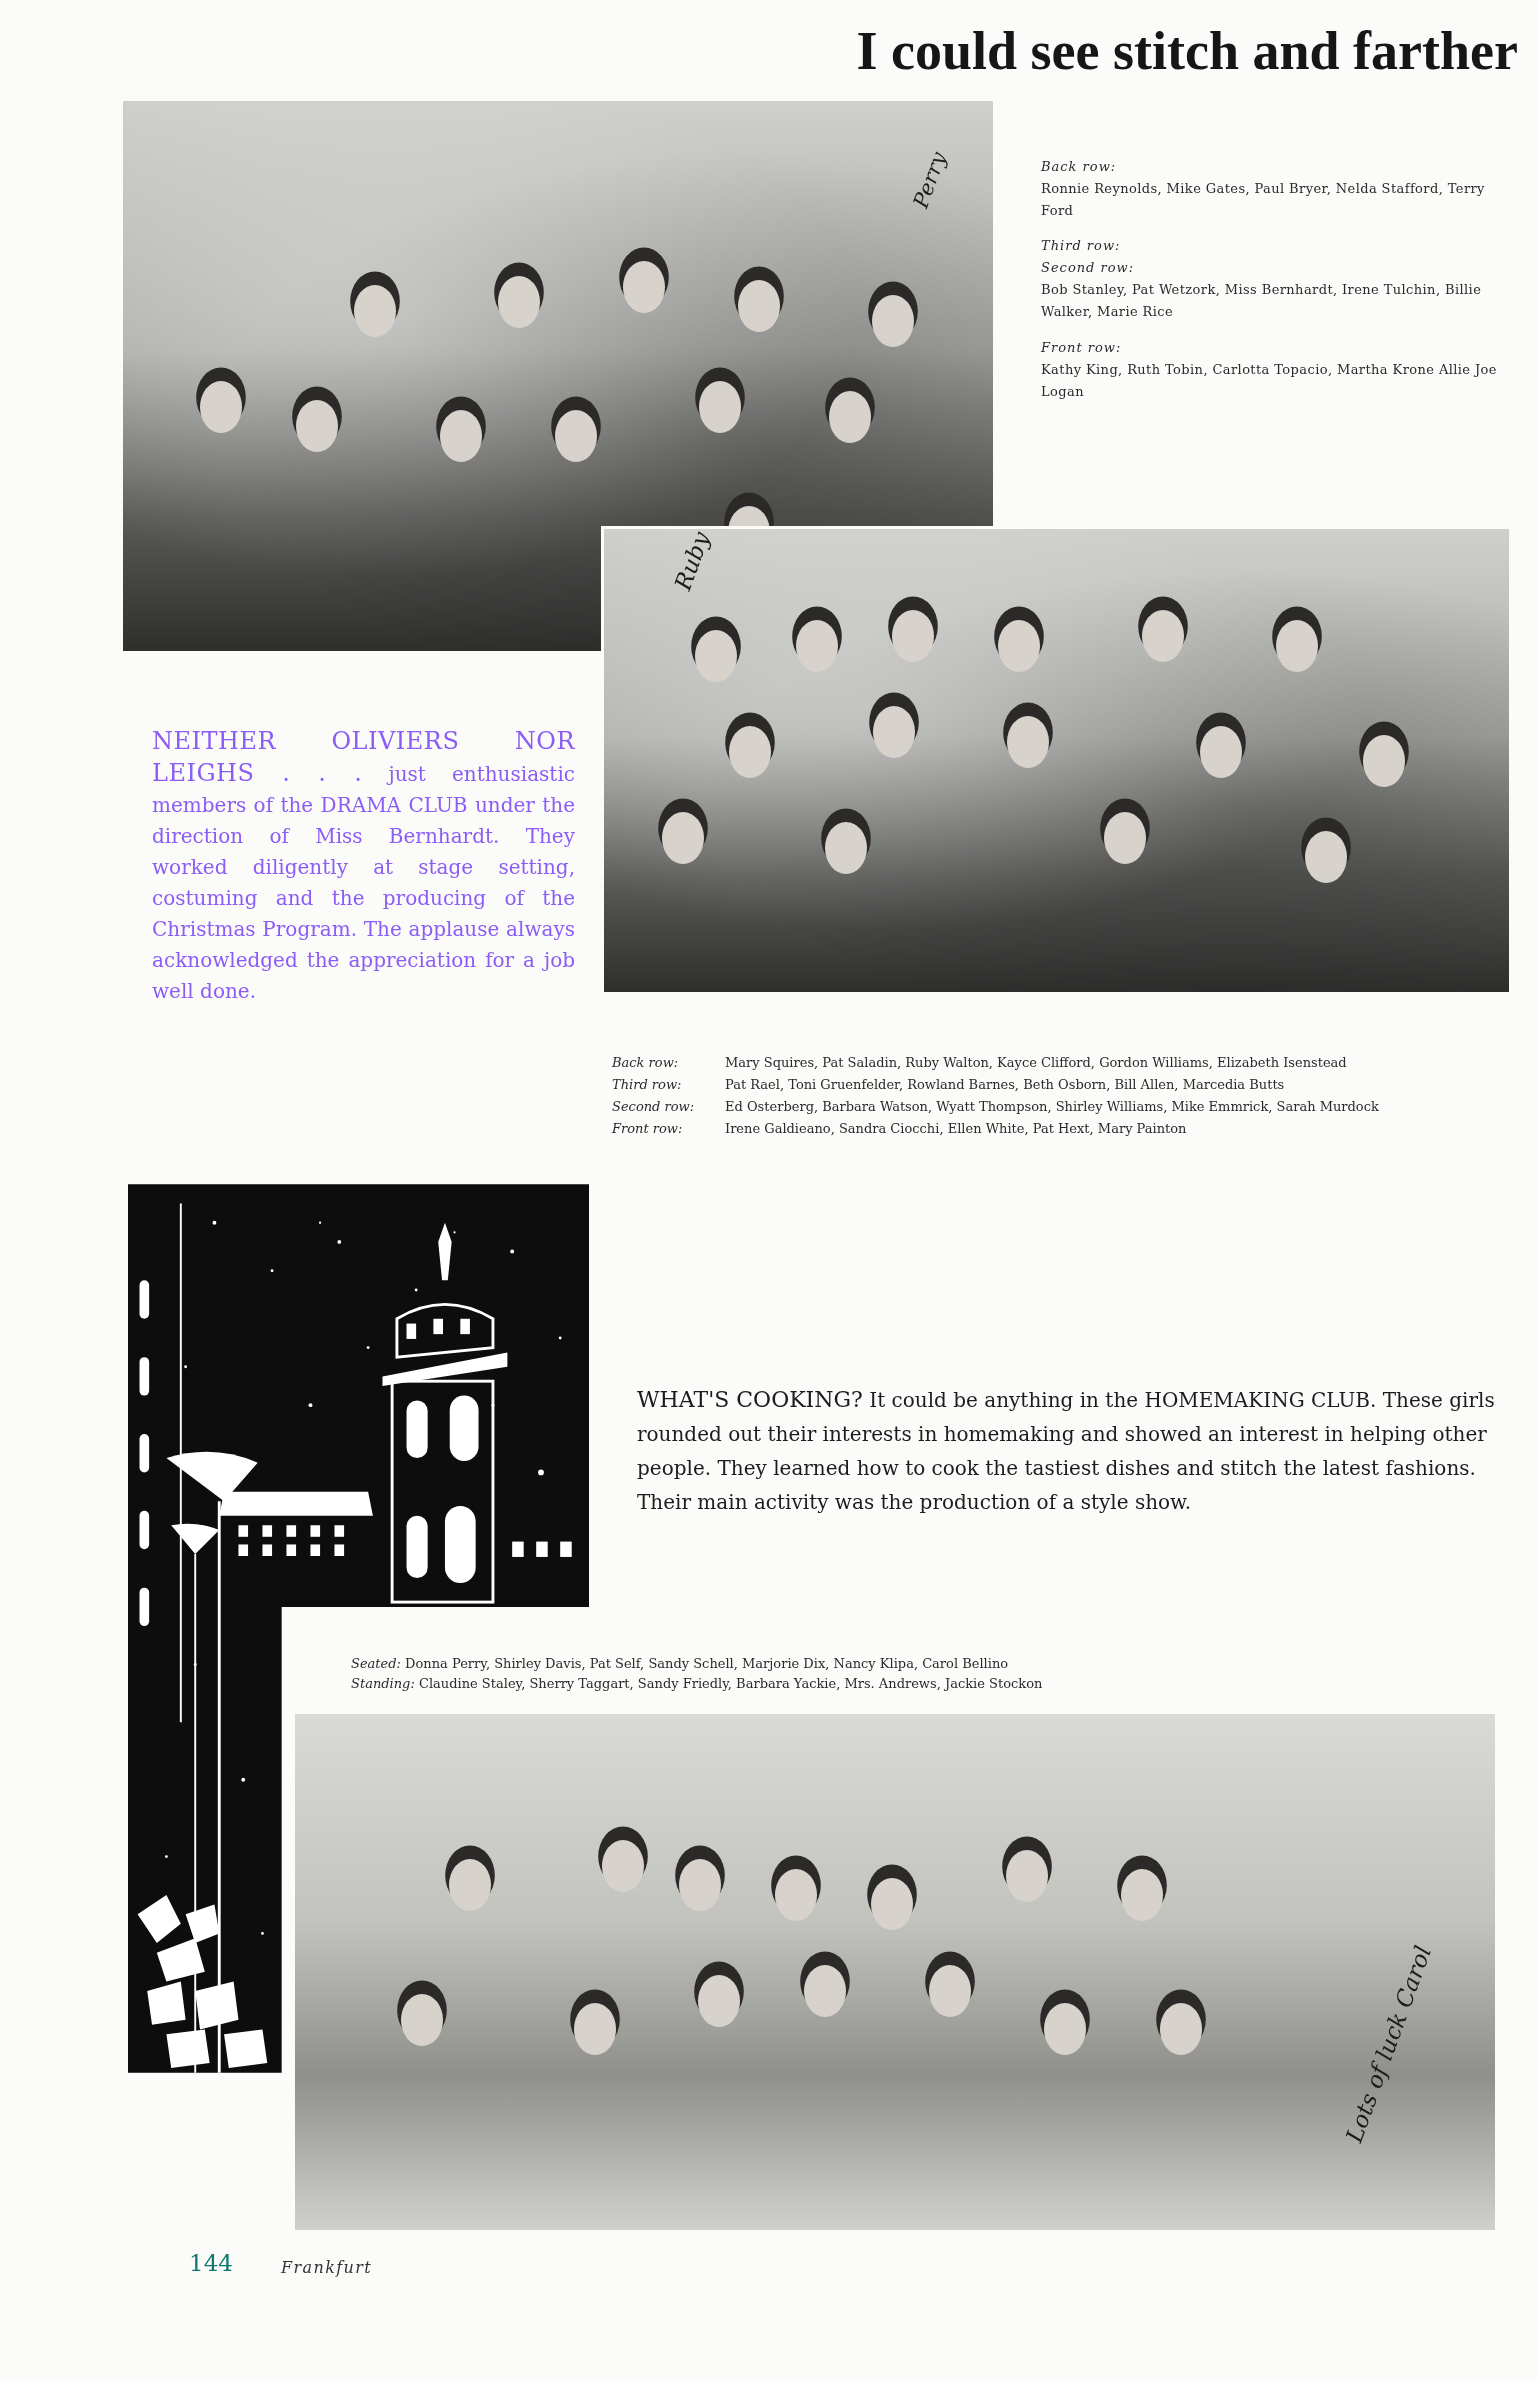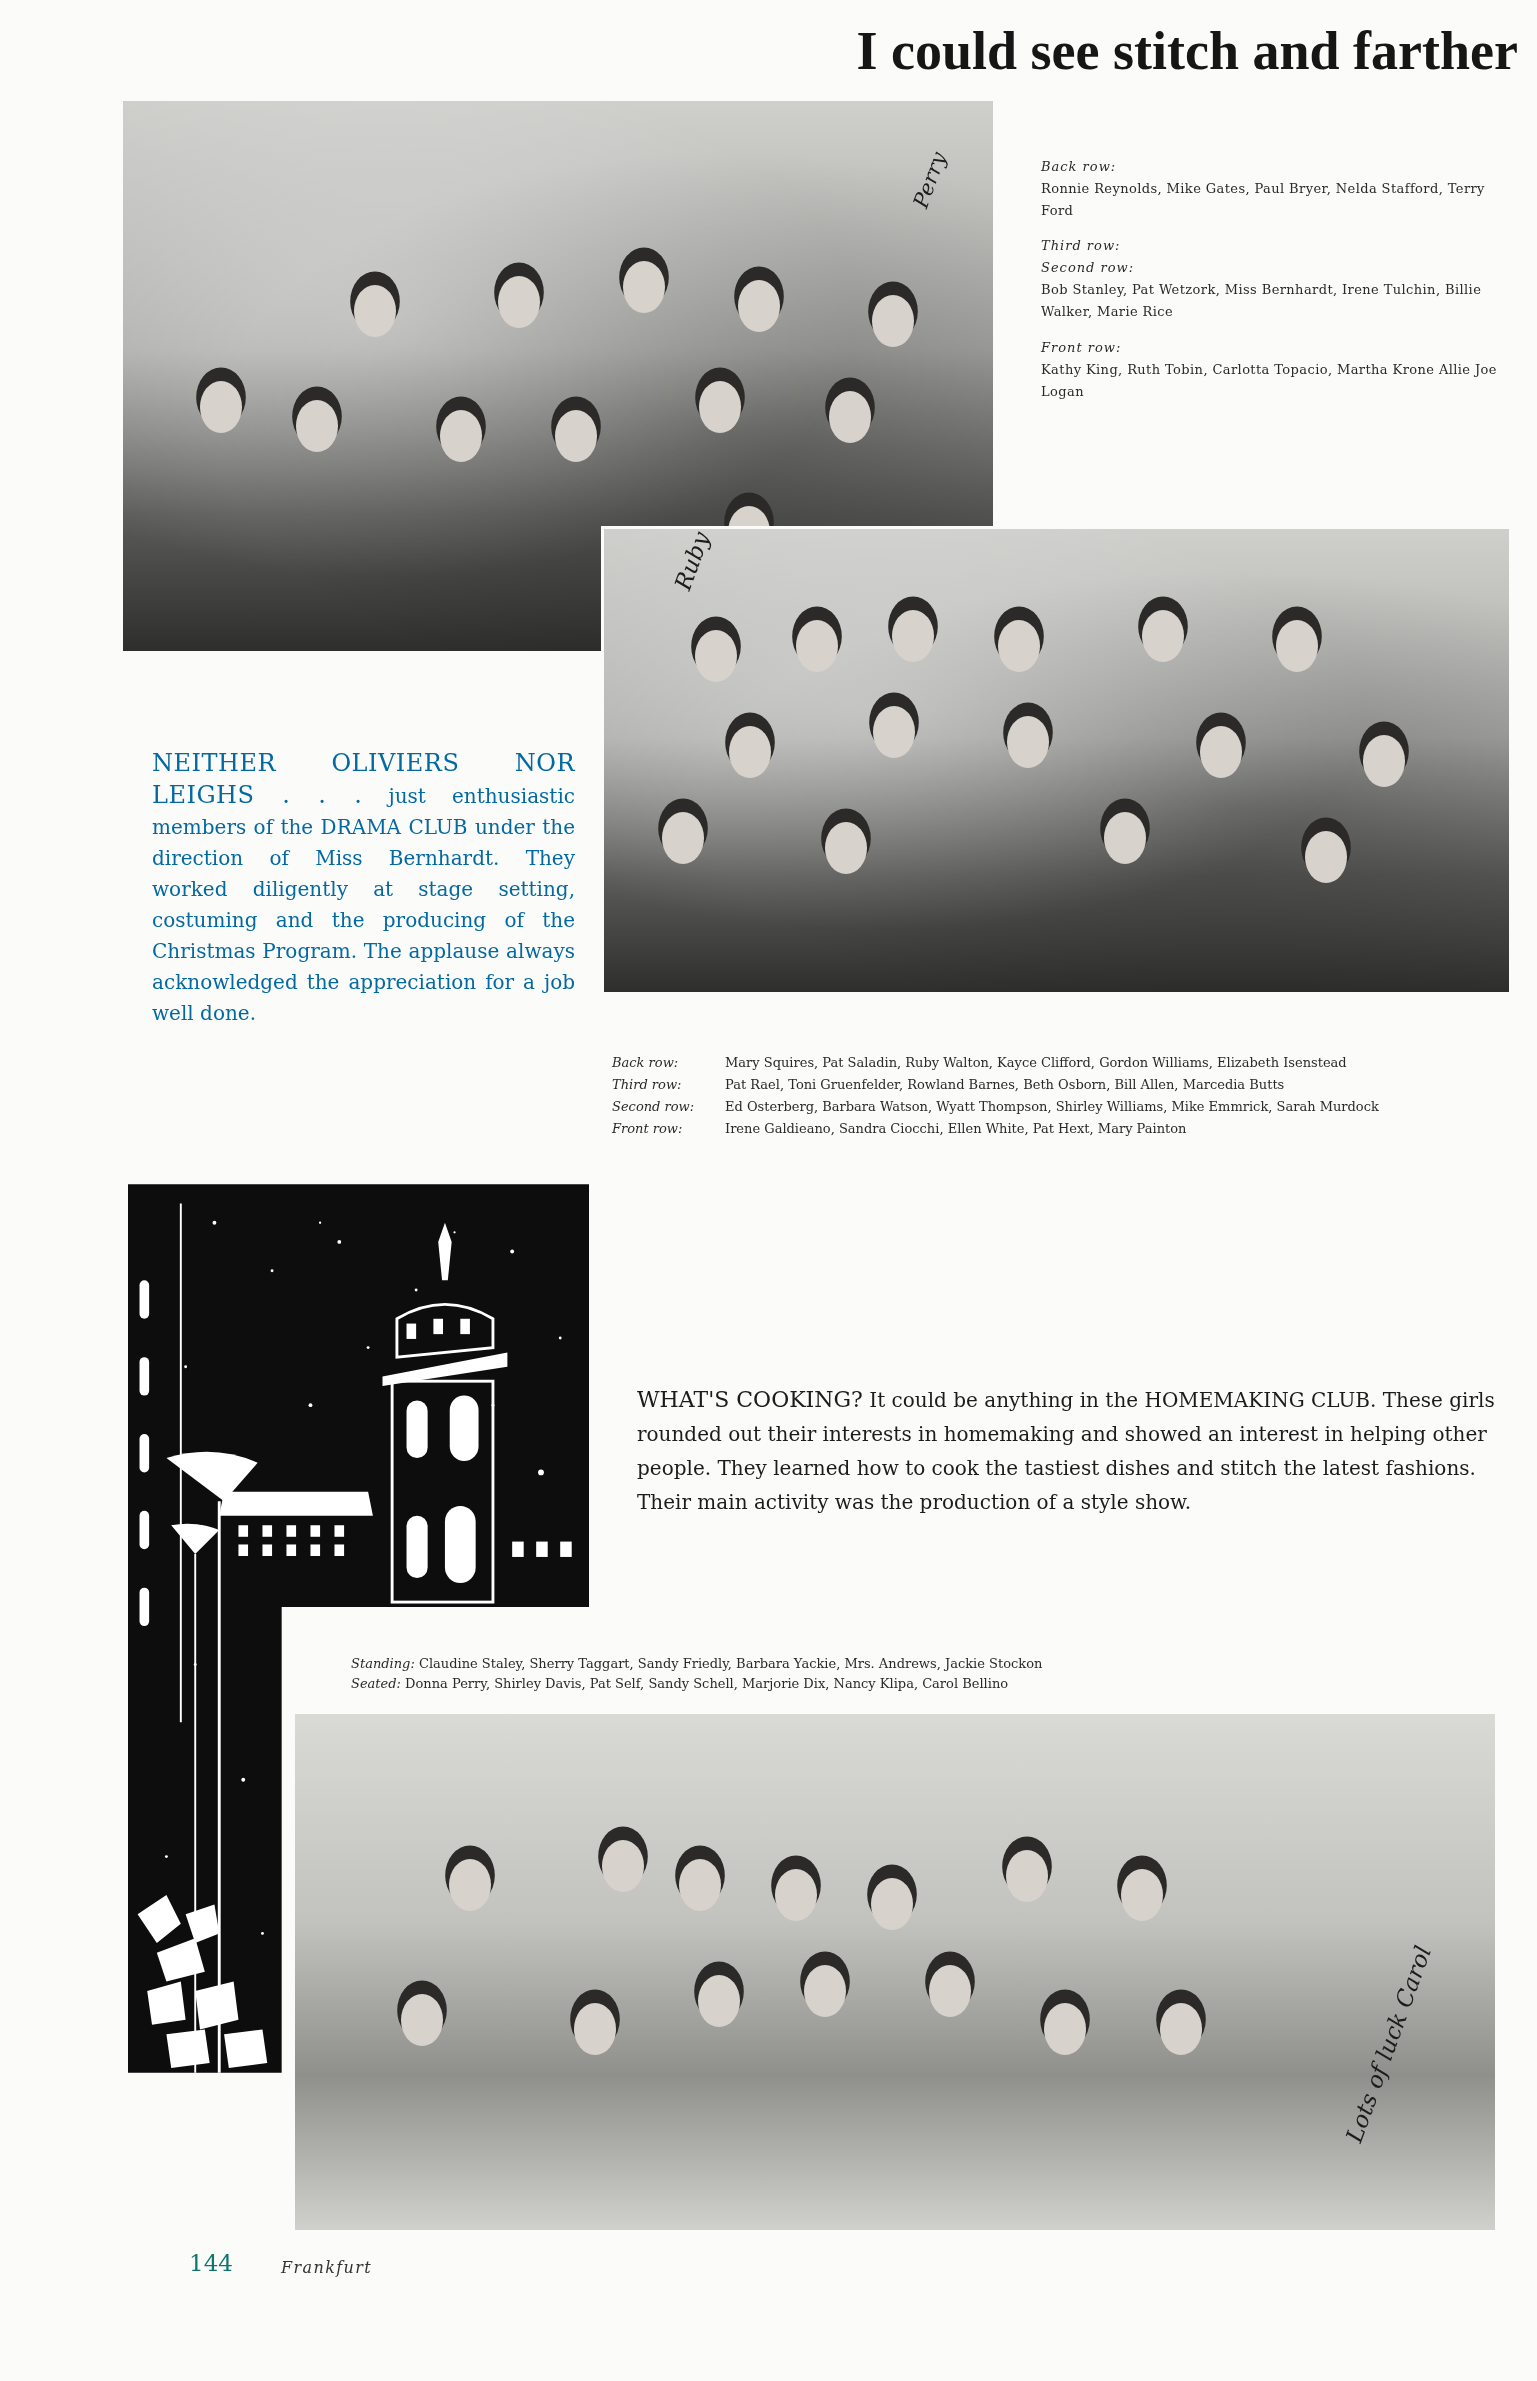--- a/index.html
+++ b/index.html
@@ -35,22 +35,22 @@
 
   .head { position: absolute; width: 42px; height: 52px; border-radius: 50%; background: #d8d2cc; box-shadow: 0 -9.6px 0 3.8px #2c2a28; }
 
   
   .caption-top { left: 1041px; top: 156px; width: 480px; font-size: 13px; line-height: 22px; color: #2a2a2a; }
   .caption-top .row-label { font-style: italic; letter-spacing: 1px; display: block; }
   .caption-top .row-names { display: block; margin-bottom: 13.4px; letter-spacing: 0.4px; }
 
   
   .drama-para {
-    left: 152px; top: 748px; width: 423px;
-    font-size: 20px; line-height: 31px; text-align: justify; color: #0369a1;
+    left: 152px; top: 726px; width: 423px;
+    font-size: 20px; line-height: 31px; text-align: justify; color: #8b5cf6;
   }
   .drama-para .lead { font-size: 24px; letter-spacing: 0.5px; }
 
   
   .caption-mid { left: 612px; top: 1052px; width: 913px; font-size: 13px; line-height: 22px; color: #2a2a2a; }
   .caption-mid .line { display: flex; white-space: nowrap; }
   .caption-mid .lbl { font-style: italic; width: 113px; flex: none; }
 
   
   .illustration { left: 128px; top: 1184px; width: 461px; height: 889px; }
@@ -226,24 +226,24 @@
     <path d="M100 885 L140 880 L145 915 L105 920 Z"></path>
   </g>
 </svg>
 
 <div class="abs cooking-para">
   <span class="lead">WHAT'S COOKING?</span><span> It could be anything in the HOMEMAKING CLUB. These girls rounded out their interests in homemaking and showed an interest in helping other people. They learned how to cook the tastiest dishes and stitch the latest fashions. Their main activity was the production of a style show.</span>
 </div>
 
 <div class="abs caption-bottom">
   <div>
+    <span class="lbl">Seated:</span><span> Donna Perry, Shirley Davis, Pat Self, Sandy Schell, Marjorie Dix, Nancy Klipa, Carol Bellino</span>
+  </div>
+  <div>
     <span class="lbl">Standing:</span><span> Claudine Staley, Sherry Taggart, Sandy Friedly, Barbara Yackie, Mrs. Andrews, Jackie Stockon</span>
-  </div>
-  <div>
-    <span class="lbl">Seated:</span><span> Donna Perry, Shirley Davis, Pat Self, Sandy Schell, Marjorie Dix, Nancy Klipa, Carol Bellino</span>
   </div>
 </div>
 
 <div class="abs photo photo-3" style="background: linear-gradient(180deg,#d9d9d6 0%,#c2c2bf 40%,#8f8f8c 70%,#d0d0cd 100%);" aria-label="Homemaking Club group photo in a kitchen">
   <div class="people">
     <div class="head" style="left:154px;top:-9.6px;"></div>
     <div class="head" style="left:307px;top:-29px;"></div>
     <div class="head" style="left:384px;top:-9.6px;"></div>
     <div class="head" style="left:480px;top:0px;"></div>
     <div class="head" style="left:576px;top:9.6px;"></div>

